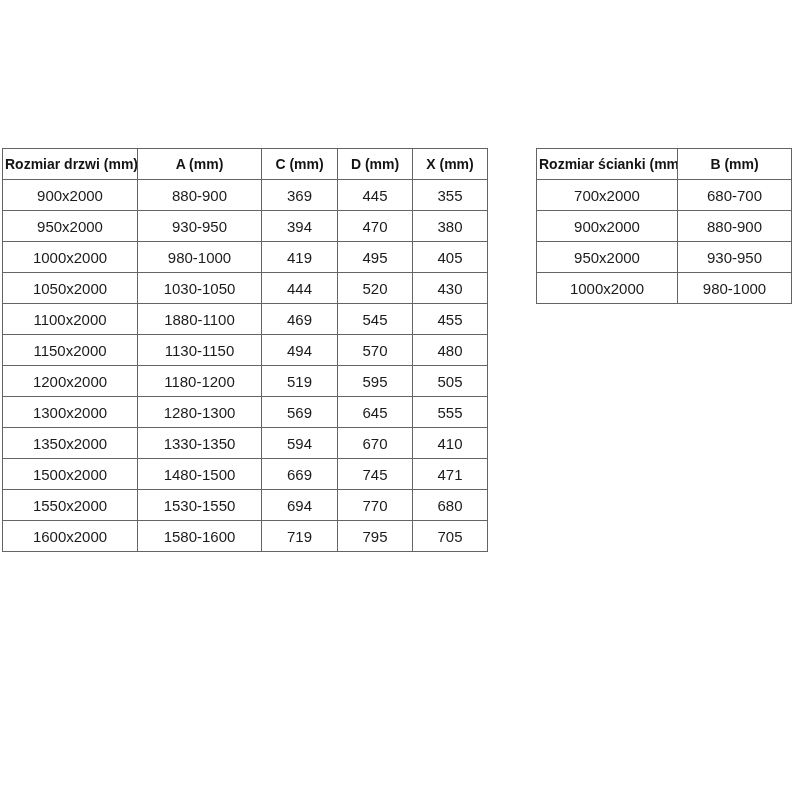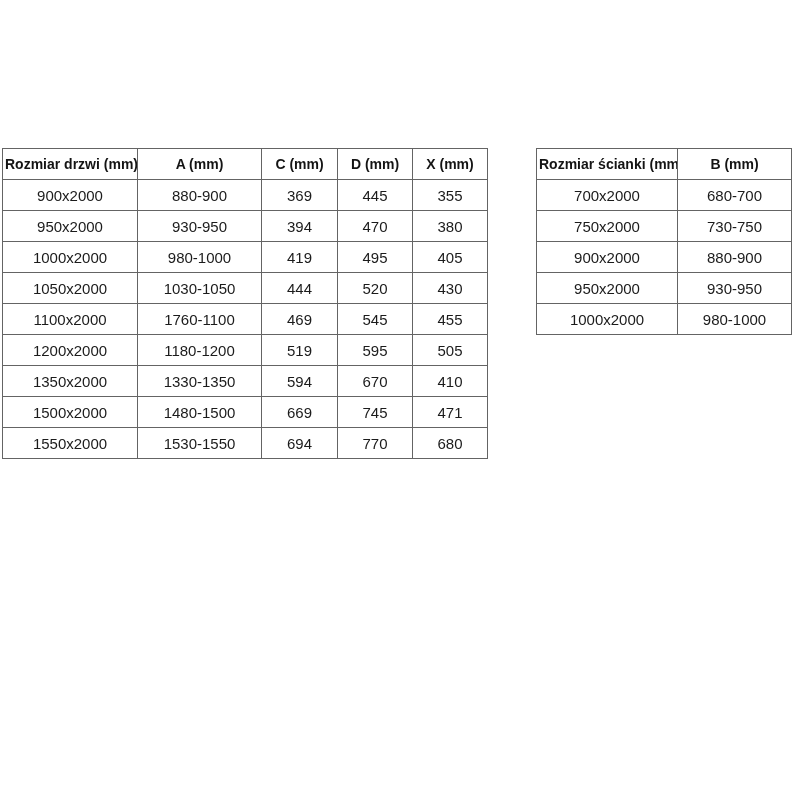--- a/index.html
+++ b/index.html
@@ -105,52 +105,73 @@
         </tr>
         <tr>
           <td>1050x2000</td>
           <td>1030-1050</td>
           <td>444</td>
           <td>520</td>
           <td>430</td>
         </tr>
         <tr>
           <td>1100x2000</td>
-          <td>1760-1100</td>
+          <td>1880-1100</td>
           <td>469</td>
           <td>545</td>
           <td>455</td>
+        </tr>
+        <tr>
+          <td>1150x2000</td>
+          <td>1130-1150</td>
+          <td>494</td>
+          <td>570</td>
+          <td>480</td>
         </tr>
         <tr>
           <td>1200x2000</td>
           <td>1180-1200</td>
           <td>519</td>
           <td>595</td>
           <td>505</td>
         </tr>
         <tr>
+          <td>1300x2000</td>
+          <td>1280-1300</td>
+          <td>569</td>
+          <td>645</td>
+          <td>555</td>
+        </tr>
+        <tr>
           <td>1350x2000</td>
           <td>1330-1350</td>
           <td>594</td>
           <td>670</td>
           <td>410</td>
         </tr>
         <tr>
           <td>1500x2000</td>
           <td>1480-1500</td>
           <td>669</td>
           <td>745</td>
           <td>471</td>
         </tr>
         <tr>
           <td>1550x2000</td>
           <td>1530-1550</td>
           <td>694</td>
           <td>770</td>
           <td>680</td>
+        </tr>
+        <tr>
+          <td>1600x2000</td>
+          <td>1580-1600</td>
+          <td>719</td>
+          <td>795</td>
+          <td>705</td>
         </tr>
       </tbody>
   </table>
 
   <table class="tbl wall-table">
     <colgroup>
       <col class="c0">
         <col class="c1">
     </colgroup>
     <thead>
@@ -158,24 +179,20 @@
           <th>Rozmiar ścianki (mm)</th>
           <th>B (mm)</th>
         </tr>
     </thead>
     <tbody>
         <tr>
           <td>700x2000</td>
           <td>680-700</td>
         </tr>
         <tr>
-          <td>750x2000</td>
-          <td>730-750</td>
-        </tr>
-        <tr>
           <td>900x2000</td>
           <td>880-900</td>
         </tr>
         <tr>
           <td>950x2000</td>
           <td>930-950</td>
         </tr>
         <tr>
           <td>1000x2000</td>
           <td>980-1000</td>

